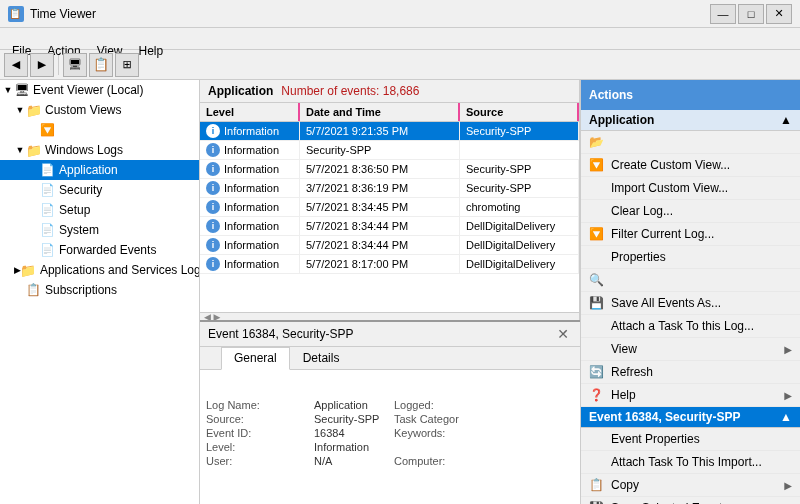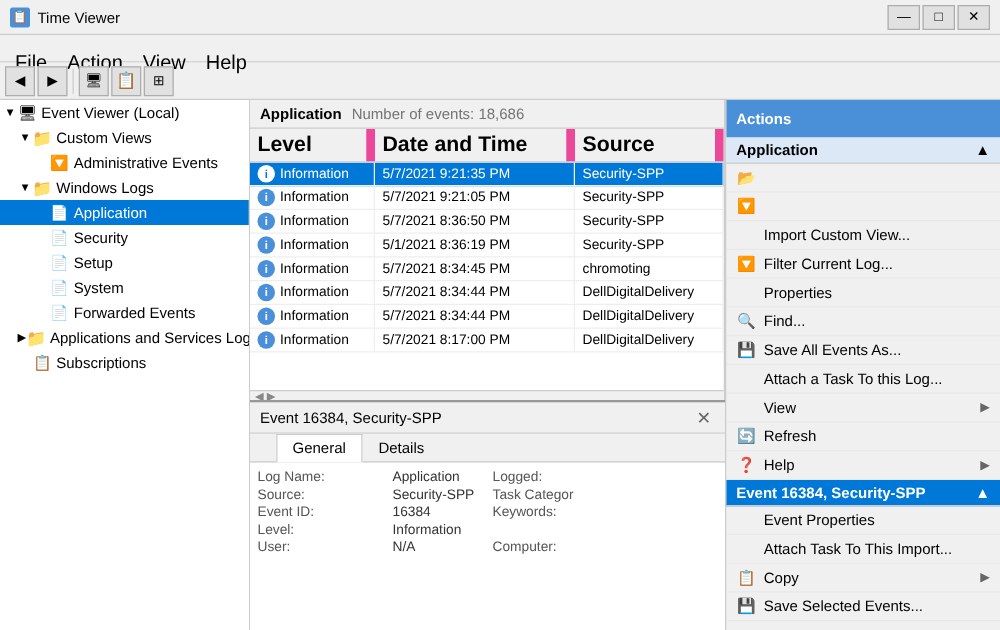--- a/index.html
+++ b/index.html
@@ -8,21 +8,21 @@
     
     .title-bar { background: #f0f0f0; height: 28px; display: flex; align-items: center; justify-content: space-between; padding: 0 8px; border-bottom: 1px solid #ccc; }
     .title-bar-left { display: flex; align-items: center; gap: 6px; }
     .title-bar-icon { width: 16px; height: 16px; background: #4a90d9; border-radius: 2px; display: flex; align-items: center; justify-content: center; color: white; font-size: 10px; }
     .title-bar-text { font-size: 12px; }
     .title-bar-controls { display: flex; gap: 2px; }
     .title-btn { width: 26px; height: 20px; background: #e1e1e1; border: 1px solid #adadad; display: flex; align-items: center; justify-content: center; cursor: pointer; font-size: 11px; }
     
     
     .menu-bar { background: #f0f0f0; height: 22px; display: flex; align-items: center; padding: 0 4px; border-bottom: 1px solid #ccc; }
-    .menu-item { padding: 2px 8px; cursor: pointer; font-size: 16px; margin-top: 24px; }
+    .menu-item { padding: 2px 8px; cursor: pointer; font-size: 12px; margin-top: 24px; }
     
     
     .toolbar { background: #f0f0f0; height: 30px; display: flex; align-items: center; padding: 0 4px; border-bottom: 1px solid #ccc; gap: 2px; }
     .toolbar-btn { width: 24px; height: 24px; background: #e1e1e1; border: 1px solid #adadad; display: flex; align-items: center; justify-content: center; cursor: pointer; font-size: 11px; }
     
     
     .main-layout { display: flex; height: calc(504px - 80px); }
     
     
     .left-pane { width: 200px; background: white; border-right: 1px solid #ccc; overflow-y: auto; flex-shrink: 0; }
@@ -32,42 +32,42 @@
     .tree-icon { width: 16px; height: 16px; margin-right: 3px; display: inline-flex; align-items: center; justify-content: center; flex-shrink: 0; }
     .folder-icon { color: #f0c040; font-size: 13px; }
     
     
     .center-pane { flex: 1; display: flex; flex-direction: column; overflow: hidden; }
     
     
     .events-table-container { flex: 0 0 240px; background: white; border-right: 1px solid #ccc; display: flex; flex-direction: column; }
     .events-header { background: #f0f0f0; padding: 4px 8px; border-bottom: 1px solid #ccc; display: flex; align-items: center; gap: 8px; }
     .events-header-title { font-weight: bold; font-size: 12px; }
-    .events-header-count { font-size: 12px; color: #737373; }
+    .events-header-count { font-size: 12px; color: #b91c1c; }
     .events-table { flex: 1; overflow-y: auto; overflow-x: hidden; }
     .table-header { display: grid; grid-template-columns: 100px 160px 1fr; background: #f0f0f0; border-bottom: 1px solid #ccc; position: sticky; top: 0; }
-    .table-header-cell { padding: 3px 6px; border-right: 7px solid #ec4899; font-weight: 600; font-size: 17px; cursor: pointer; }
+    .table-header-cell { padding: 3px 6px; border-right: 2px solid #ec4899; font-weight: 600; font-size: 11px; cursor: pointer; }
     .table-row { display: grid; grid-template-columns: 100px 160px 1fr; border-bottom: 1px solid #eee; cursor: pointer; }
     .table-row.selected { background: #0078d7; color: white; }
     .table-cell { padding: 2px 6px; font-size: 11px; white-space: nowrap; overflow: hidden; text-overflow: ellipsis; border-right: 1px solid #eee; display: flex; align-items: center; gap: 4px; }
     .info-icon { width: 14px; height: 14px; border-radius: 50%; background: #4a90d9; color: white; display: inline-flex; align-items: center; justify-content: center; font-size: 9px; font-weight: bold; flex-shrink: 0; }
     .info-icon.selected-row { background: white; color: #0078d7; }
     .scrollbar-hint { height: 8px; background: #f0f0f0; border-top: 1px solid #ccc; display: flex; align-items: center; padding: 0 4px; font-size: 9px; color: #888; }
     
     
     .detail-pane { flex: 1; background: white; border-top: 2px solid #999; display: flex; flex-direction: column; overflow: hidden; }
     .detail-header { display: flex; align-items: center; justify-content: space-between; padding: 3px 8px; background: #f0f0f0; border-bottom: 1px solid #ccc; }
     .detail-title { font-size: 12px; font-weight: 500; }
     .detail-close { cursor: pointer; font-size: 14px; color: #666; width: 18px; height: 18px; display: flex; align-items: center; justify-content: center; }
     .detail-tabs { display: flex; background: #f0f0f0; border-bottom: 1px solid #ccc; }
     .detail-tab { padding: 3px 12px; cursor: pointer; font-size: 12px; border: 1px solid transparent; }
     .detail-tab.active { background: white; border-color: #ccc #ccc transparent #ccc; margin-bottom: -1px; margin-left: 21px; }
     .detail-content { flex: 1; overflow-y: auto; padding: 6px; }
     .detail-text { font-size: 11px; color: #333; border: 1px solid #ccc; padding: 6px; background: white; margin-bottom: 6px; min-height: 50px; }
-    .detail-fields { display: grid; grid-template-columns: 100px 1fr 100px 1fr; gap: 2px 8px; font-size: 11px; }
+    .detail-fields { display: grid; grid-template-columns: 100px 1fr 100px 1fr; gap: 2px 8px; font-size: 11px; margin-top: 23px; }
     .field-label { color: #555; font-weight: 500; }
     .field-value { color: #333; }
     
     
     .right-pane { width: 220px; background: #f0f0f0; border-left: 1px solid #ccc; overflow-y: auto; flex-shrink: 0; }
     .actions-header { background: #4a90d9; color: white; padding: 8px 8px; font-weight: bold; font-size: 12px; }
     .actions-section { }
     .actions-section-header { background: #dce8f5; padding: 3px 8px; font-weight: bold; font-size: 12px; display: flex; align-items: center; justify-content: space-between; border-bottom: 1px solid #ccc; }
     .actions-section-header.highlighted { background: #0078d7; color: white; }
     .action-item { display: flex; align-items: center; padding: 3px 8px; cursor: pointer; gap: 6px; font-size: 12px; border-bottom: 1px solid #e8e8e8; }
@@ -119,21 +119,20 @@
 
     <div class="tree-item" style="padding-left:14px;">
       <span class="tree-arrow">▼</span>
       <span class="tree-icon folder-icon">📁</span>
       <span>Custom Views</span>
     </div>
 
     <div class="tree-item" style="padding-left:28px;">
       <span class="tree-arrow" style="opacity:0">▶</span>
       <span class="tree-icon">🔽</span>
-      <span>Administrative Events</span>
     </div>
 
     <div class="tree-item" style="padding-left:14px;">
       <span class="tree-arrow">▼</span>
       <span class="tree-icon folder-icon">📁</span>
       <span>Windows Logs</span>
     </div>
 
     <div class="tree-item selected" style="padding-left:28px;">
       <span class="tree-arrow" style="opacity:0">▶</span>
@@ -199,39 +198,38 @@
           </div>
           <div class="table-cell">5/7/2021 9:21:35 PM</div>
           <div class="table-cell">Security-SPP</div>
         </div>
 
         <div class="table-row">
           <div class="table-cell">
             <span class="info-icon">i</span>
             <span>Information</span>
           </div>
-          <div class="table-cell">5/7/2021 9:21:05 PM</div>
           <div class="table-cell">Security-SPP</div>
         </div>
 
         <div class="table-row">
           <div class="table-cell">
             <span class="info-icon">i</span>
             <span>Information</span>
           </div>
           <div class="table-cell">5/7/2021 8:36:50 PM</div>
           <div class="table-cell">Security-SPP</div>
         </div>
 
         <div class="table-row">
           <div class="table-cell">
             <span class="info-icon">i</span>
             <span>Information</span>
           </div>
-          <div class="table-cell">5/1/2021 8:36:19 PM</div>
+          <div class="table-cell">3/7/2021 8:36:19 PM</div>
           <div class="table-cell">Security-SPP</div>
         </div>
 
         <div class="table-row">
           <div class="table-cell">
             <span class="info-icon">i</span>
             <span>Information</span>
           </div>
           <div class="table-cell">5/7/2021 8:34:45 PM</div>
           <div class="table-cell">chromoting</div>
@@ -313,36 +311,40 @@
     <div class="actions-section">
       <div class="actions-section-header">
         <span>Application</span>
         <span>▲</span>
       </div>
       <div class="action-item">
         <span class="action-icon">📂</span>
       </div>
       <div class="action-item">
         <span class="action-icon">🔽</span>
+        <span class="action-text">Create Custom View...</span>
       </div>
       <div class="action-item">
         <span class="action-icon"></span>
         <span class="action-text">Import Custom View...</span>
+      </div>
+      <div class="action-item">
+        <span class="action-icon"></span>
+        <span class="action-text">Clear Log...</span>
       </div>
       <div class="action-item">
         <span class="action-icon">🔽</span>
         <span class="action-text">Filter Current Log...</span>
       </div>
       <div class="action-item">
         <span class="action-icon"></span>
         <span class="action-text">Properties</span>
       </div>
       <div class="action-item">
         <span class="action-icon">🔍</span>
-        <span class="action-text">Find...</span>
       </div>
       <div class="action-item">
         <span class="action-icon">💾</span>
         <span class="action-text">Save All Events As...</span>
       </div>
       <div class="action-item">
         <span class="action-icon"></span>
         <span class="action-text">Attach a Task To this Log...</span>
       </div>
       <div class="action-item has-submenu">

